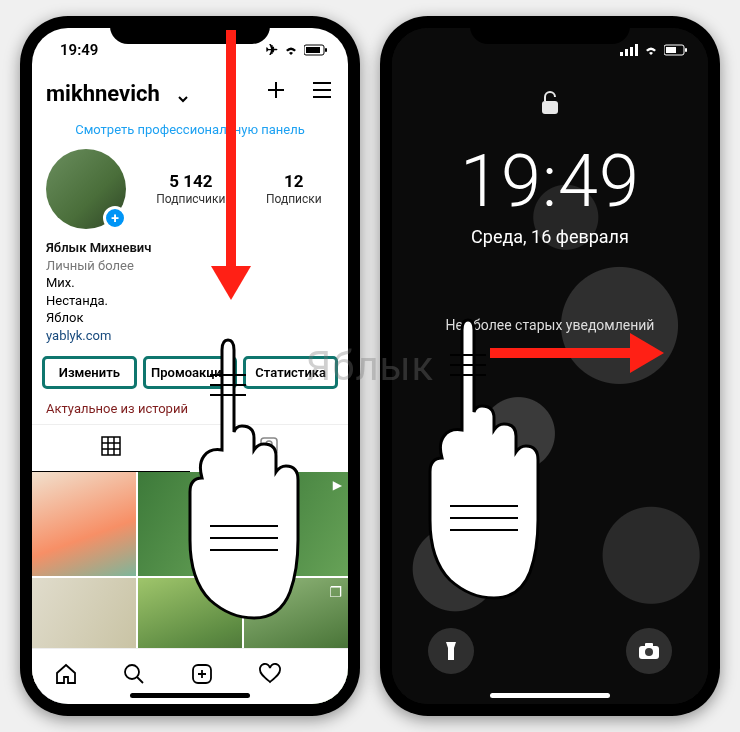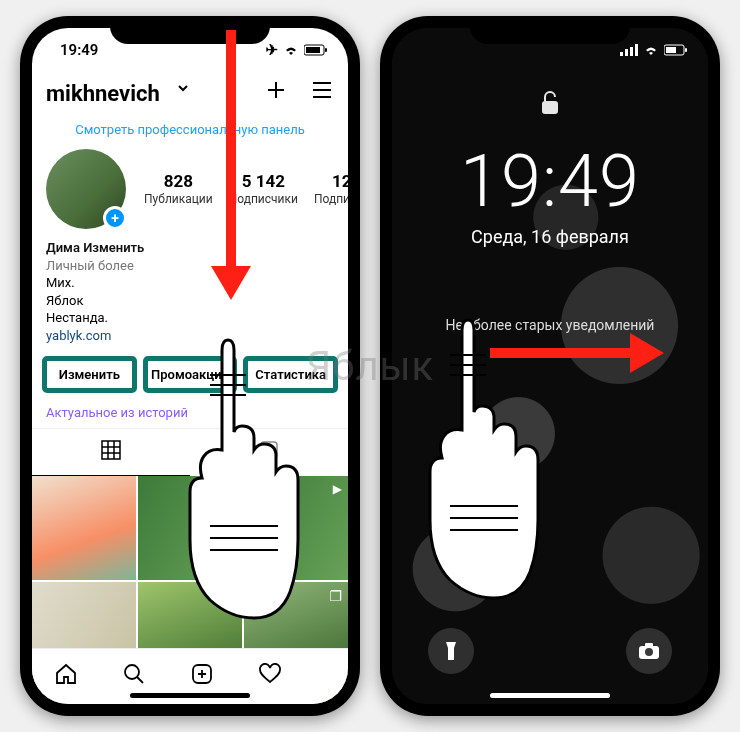--- a/index.html
+++ b/index.html
@@ -76,21 +76,21 @@
     .ig-header {
       display: flex;
       align-items: center;
       justify-content: space-between;
       padding: 6px 14px 10px;
     }
     .ig-user {
       font-size: 22px;
       font-weight: 700;
       display: flex;
-      align-items: flex-start;
+      align-items: flex-end;
       gap: 16px;
     }
     .ig-header-actions {
       display: flex;
       gap: 22px;
       align-items: center;
       font-size: 24px;
     }
     .ig-banner {
       text-align: center;
@@ -146,32 +146,32 @@
     .bio-gray { color: #777; }
     .bio-link { color: #184a7d; }
 
     .ig-buttons {
       display: flex;
       gap: 6px;
       padding: 2px 10px 12px;
     }
     .ig-btn {
       flex: 1;
-      border: 5px solid #0f766e;
+      border: 3px solid #0f766e;
       border-radius: 5px;
       text-align: center;
       padding: 6px 2px;
       font-size: 13px;
       font-weight: 600;
       background: #fff;
     }
     .ig-section-title {
       padding: 0 14px 8px;
       font-size: 13px;
-      color: #8b5cf6;
+      color: #7f1d1d;
     }
     .ig-tabs {
       display: flex;
       border-top: 1px solid #eee;
     }
     .ig-tab {
       flex: 1;
       text-align: center;
       padding: 10px 0;
       color: #888;
@@ -411,40 +411,36 @@
       </div>
 
       <div class="ig-banner">Смотреть профессиональную панель</div>
 
       <div class="ig-profile-row">
         <div class="avatar">
           <div class="avatar-badge">+</div>
         </div>
         <div class="stats">
           <div class="stat">
-            <div class="stat-num">828</div>
-            <div class="stat-lbl">Публикации</div>
-          </div>
-          <div class="stat">
             <div class="stat-num">5 142</div>
             <div class="stat-lbl">Подписчики</div>
           </div>
           <div class="stat">
             <div class="stat-num">12</div>
             <div class="stat-lbl">Подписки</div>
           </div>
         </div>
       </div>
 
       <div class="ig-bio">
-        <div class="bio-name">Дима Изменить</div>
+        <div class="bio-name">Яблык Михневич</div>
         <div class="bio-gray">Личный более</div>
         <div>Мих.</div>
+        <div>Нестанда.</div>
         <div>Яблок</div>
-        <div>Нестанда.</div>
         <div class="bio-link">yablyk.com</div>
       </div>
 
       <div class="ig-buttons">
         <div class="ig-btn">Изменить</div>
         <div class="ig-btn">Промоакции</div>
         <div class="ig-btn">Статистика</div>
       </div>
 
       <div class="ig-section-title">Актуальное из историй</div>

